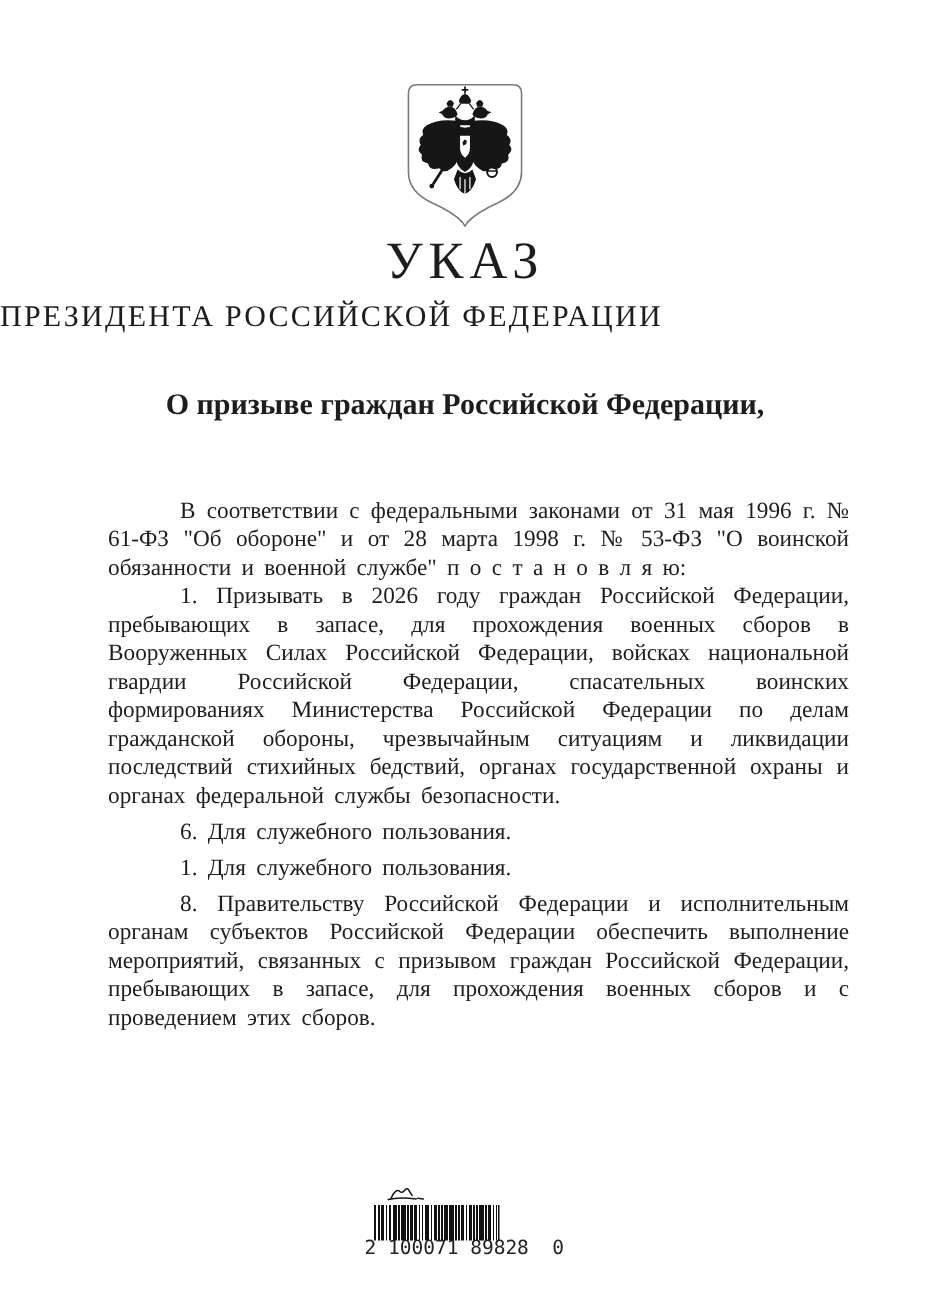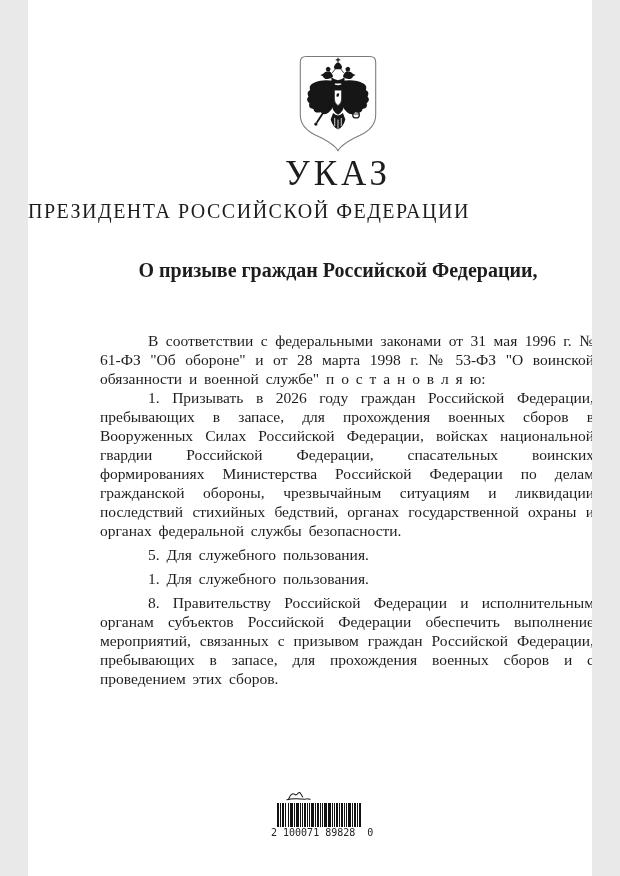--- a/index.html
+++ b/index.html
@@ -1,17 +1,17 @@
 <!DOCTYPE html>
 <html style="--paper: #ffffff; --ink: #1d1d1d;"><head>
 <meta charset="utf-8">
 <style>
   html,body { margin:0; padding:0; background:#e9e9e9; }
   .page {
-    position:relative; width:564px; height:876px; margin:0 auto;
+    position:relative; width:620px; height:876px; margin:0 auto;
     background:var(--paper, #ffffff);
     color:var(--ink, #1d1d1d);
     font-family:"Liberation Serif", serif;
     overflow:hidden;
   }
   .emblem { position:absolute; left:269px; top:54px; width:82px; height:100px; }
   .emblem svg { width:100%; height:100%; display:block; }
 
   .doc-type {
     position:absolute; top:156px; left:0; width:620px;
@@ -32,21 +32,21 @@
     word-spacing:3px;
   }
   .body-text p { margin:0; text-indent:48px; }
   .body-text p.gap { margin-top:5px; }
 
   .barcode-block { position:absolute; left:243px; top:790px; width:96px; text-align:center; }
   .signature-mark { width:28px; height:12px; margin:0 auto 0 14px; display:block; }
   .bars { width:84px; height:24px; margin:1px auto 0 auto; display:block; }
   .barcode-digits {
     font-family:"DejaVu Sans Mono", monospace;
-    font-size:10px; line-height:11px; white-space:pre; color:#222;
+    font-size:13px; line-height:11px; white-space:pre; color:#222;
   }
 </style>
 </head>
 <body>
 
 <div class="page">
 
   <div class="emblem">
     <svg viewBox="0 0 100 122" xmlns="http://www.w3.org/2000/svg">
 
@@ -92,21 +92,21 @@
   <div class="doc-type">УКАЗ</div>
   <div class="issuer">ПРЕЗИДЕНТА РОССИЙСКОЙ ФЕДЕРАЦИИ</div>
 
   <div class="doc-title">
     <div>О призыве граждан Российской Федерации,</div>
   </div>
 
   <div class="body-text">
     <p>В соответствии с федеральными законами от 31 мая 1996 г. № 61-ФЗ "Об обороне" и от 28 марта 1998 г. № 53-ФЗ "О воинской обязанности и военной службе" п о с т а н о в л я ю:</p>
     <p>1. Призывать в 2026 году граждан Российской Федерации, пребывающих в запасе, для прохождения военных сборов в Вооруженных Силах Российской Федерации, войсках национальной гвардии Российской Федерации, спасательных воинских формированиях Министерства Российской Федерации по делам гражданской обороны, чрезвычайным ситуациям и ликвидации последствий стихийных бедствий, органах государственной охраны и органах федеральной службы безопасности.</p>
-    <p class="gap">5. Для служебного пользования.</p>
+    <p class="gap">6. Для служебного пользования.</p>
     <p class="gap">1. Для служебного пользования.</p>
     <p class="gap">8. Правительству Российской Федерации и исполнительным органам субъектов Российской Федерации обеспечить выполнение мероприятий, связанных с призывом граждан Российской Федерации, пребывающих в запасе, для прохождения военных сборов и с проведением этих сборов.</p>
   </div>
 
   <div class="barcode-block">
     <svg class="signature-mark" viewBox="0 0 30 12" xmlns="http://www.w3.org/2000/svg">
       <path d="M4 9 Q7 2 10 4 Q12 6 14 3 Q16 1 17 4 L19 7 M2 10 Q9 8 22 9.5 M23 9 l4 0.5" stroke="#161616" stroke-width="1.1" fill="none" stroke-linecap="round"></path>
     </svg>
     <svg class="bars" viewBox="0 0 84 24" preserveAspectRatio="none" shape-rendering="crispEdges" xmlns="http://www.w3.org/2000/svg">
       <g fill="#111111">

